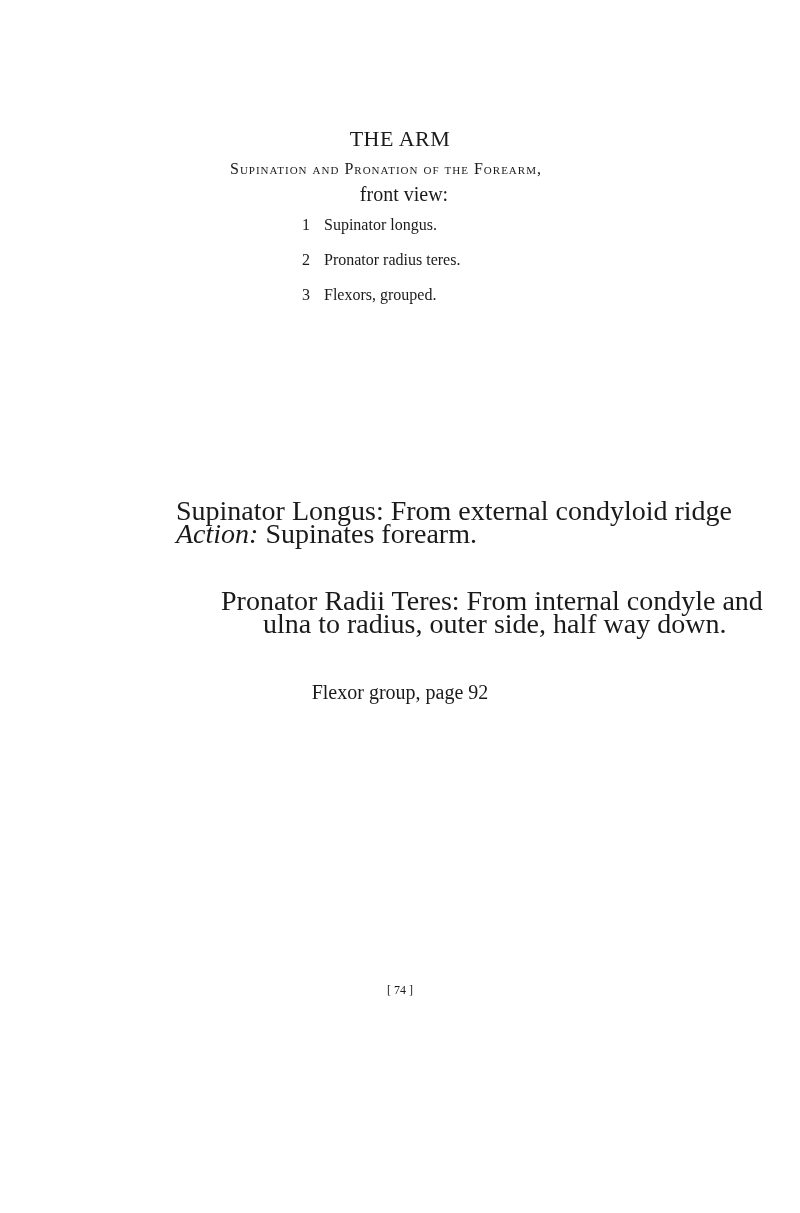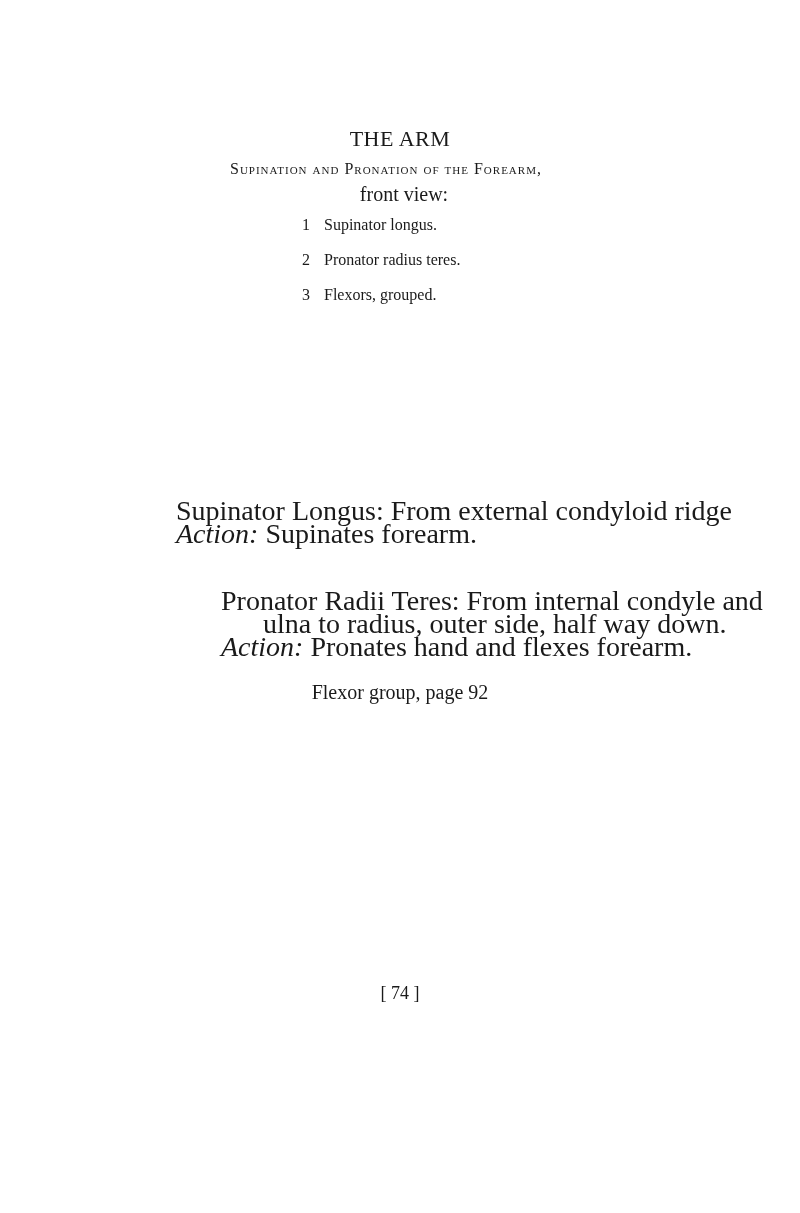--- a/index.html
+++ b/index.html
@@ -32,21 +32,21 @@
     .legend-item { left: 302px; font-size: 16px; }
     .legend-item .num { display: inline-block; width: 22px; }
     .desc { left: 176px; font-size: 28px; line-height: 23px; }
     .indent { padding-left: 42px; }
     .action-label { font-style: italic; }
     .ref {
       top: 681px; left: 0; width: 800px; text-align: center; font-size: 20px;
       box-sizing: border-box;
     }
     .page-number {
-      top: 983px; left: 0; width: 800px; text-align: center; font-size: 18px;
+      top: 983px; left: 0; width: 800px; text-align: center; font-size: 12px;
     }
   </style>
 </head>
 <body>
 
 <div>
   <div class="abs title">THE ARM</div>
   <div class="abs subtitle">Supination and Pronation of the Forearm,</div>
   <div class="abs subtitle2">front view:</div>
 
@@ -61,18 +61,17 @@
   </div>
 
   <div class="abs desc" style="top:499px;">
     <div>Supinator Longus: From external condyloid ridge</div>
     <div><span class="action-label">Action:</span><span> Supinates forearm.</span></div>
   </div>
 
   <div class="abs desc" style="top:589px;margin-left:45px;">
     <div>Pronator Radii Teres: From internal condyle and</div>
     <div class="indent">ulna to radius, outer side, half way down.</div>
-    <div><span class="action-label">Action:</span><span> Pronates hand and flexes forearm.</span></div>
   </div>
 
   <div class="abs ref">Flexor group, page 92</div>
   <div class="abs page-number">[ 74 ]</div>
 </div>
 
 </body></html>

